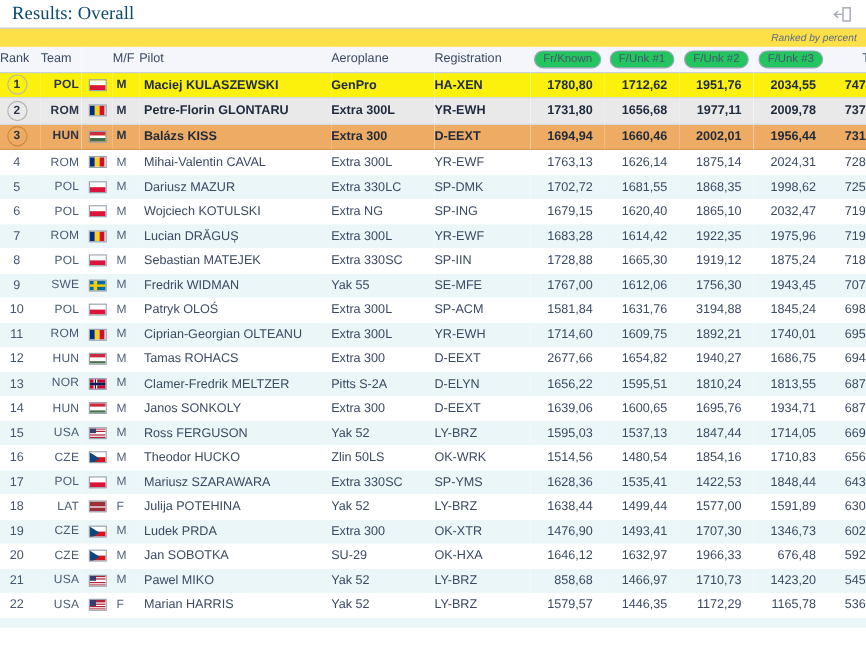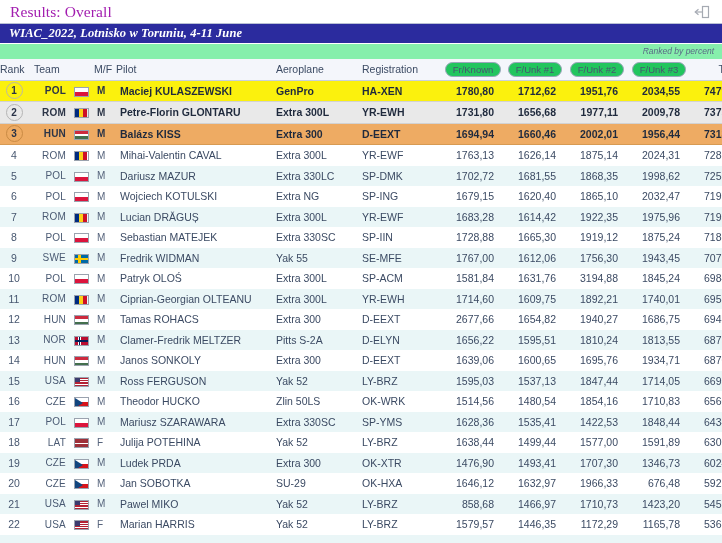--- a/index.html
+++ b/index.html
@@ -27,21 +27,21 @@
     background: #ffffff;
     border-bottom: 1px solid #b9c0d4;
     display: flex;
     align-items: center;
     padding: 0 8px;
     box-sizing: border-box;
   }
   .title-text {
     font-family: "Liberation Serif", serif;
     font-size: 15.5px;
-    color: #a21caf;
+    color: #0c4a6e;
     letter-spacing: 0.1px;
     line-height: 1;
     padding-left: 2px;
   }
   .titlebar-spacer { flex: 1 1 auto; }
   .exit-icon {
     width: 16px;
     height: 14px;
     position: relative;
     opacity: 0.55;
@@ -63,21 +63,21 @@
     font-style: italic;
     font-weight: bold;
     font-size: 12.5px;
     color: #ffffff;
     letter-spacing: 0.1px;
   }
 
   
   .rankednote {
     height: 15px;
-    background: #86efac;
+    background: #fde047;
     position: relative;
   }
   .rankednote span {
     position: absolute;
     right: 8px;
     top: 2px;
     font-style: italic;
     font-size: 8.5px;
     color: #5a6a86;
   }
@@ -262,23 +262,20 @@
     <div class="titlebar-spacer"></div>
     <div class="exit-icon">
       <svg width="16" height="14" viewBox="0 0 16 14" aria-hidden="true">
         <rect x="8.5" y="1.5" width="6" height="11" fill="none" stroke="#5d6575" stroke-width="1.2"></rect>
         <line x1="1.5" y1="7" x2="8" y2="7" stroke="#5d6575" stroke-width="1.2"></line>
         <polyline points="4.5,4.2 1.2,7 4.5,9.8" fill="none" stroke="#5d6575" stroke-width="1.2"></polyline>
       </svg>
     </div>
   </div>
 
-  <div class="eventband">
-    <span class="eventband-text">WIAC_2022, Lotnisko w Toruniu, 4-11 June</span>
-  </div>
 
   <div class="rankednote">
     <span>Ranked by percent</span>
   </div>
 
   <table class="results">
     <thead>
       <tr class="headrow">
         <th class="c-rank">Rank</th>
         <th class="c-team">Team</th>

